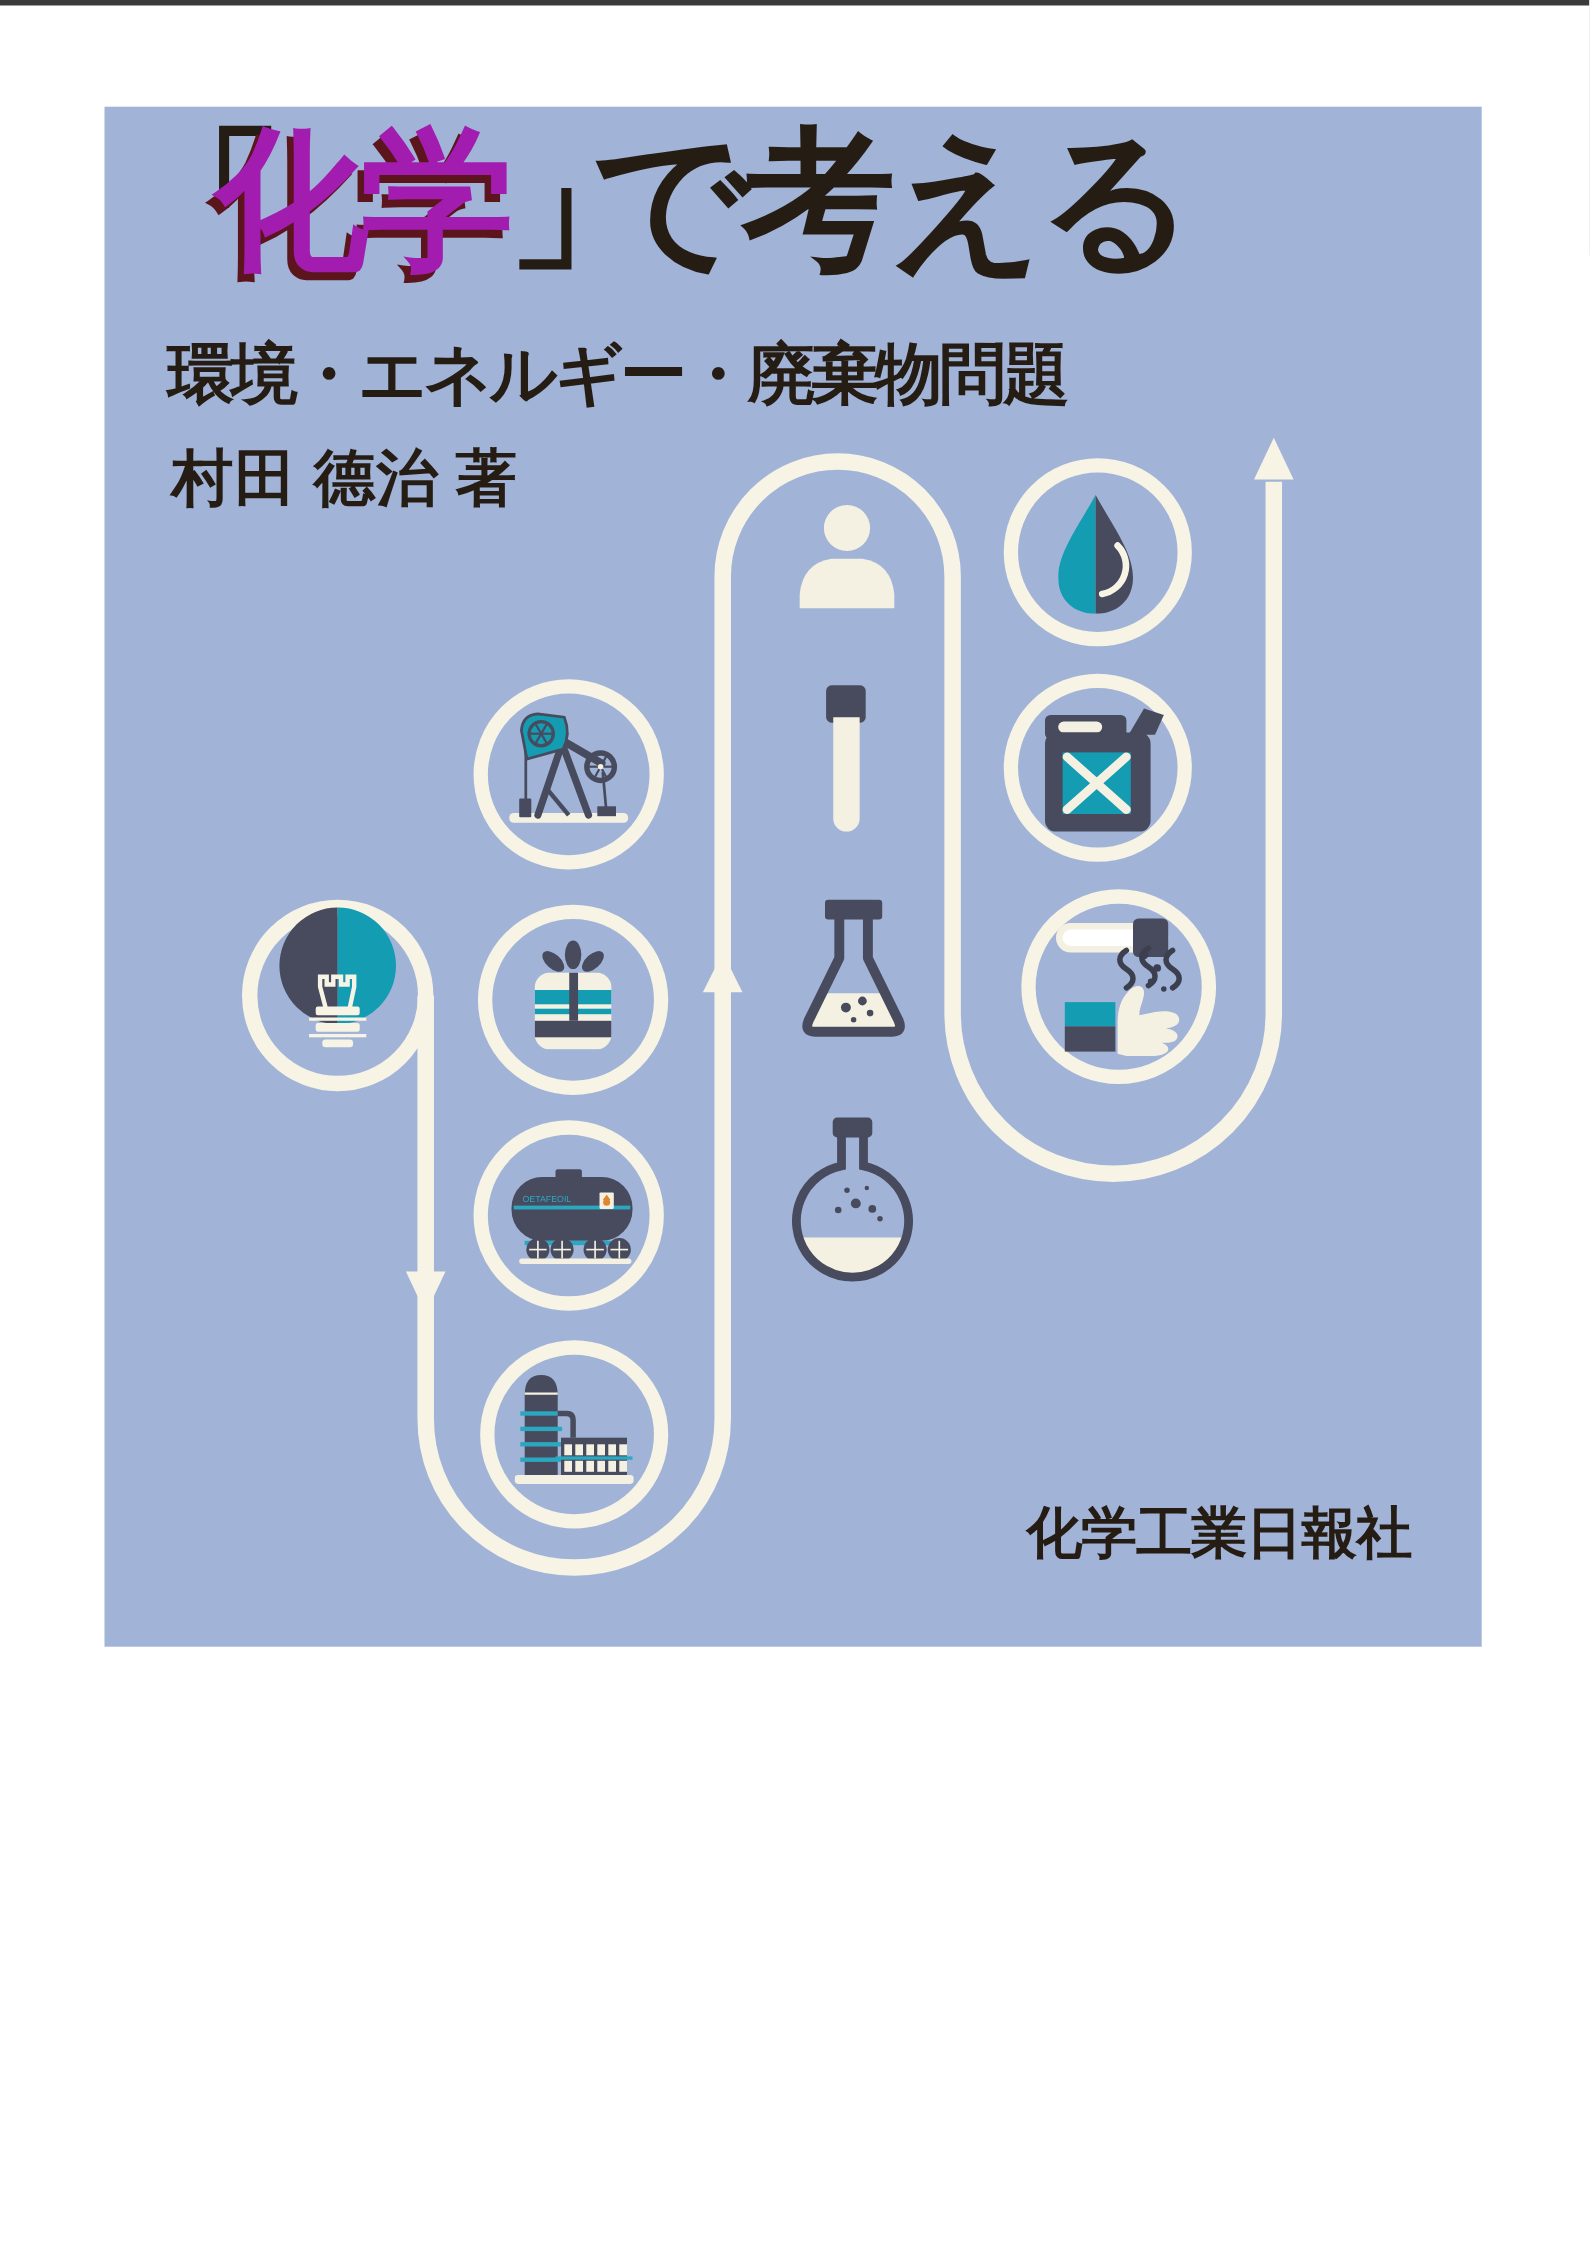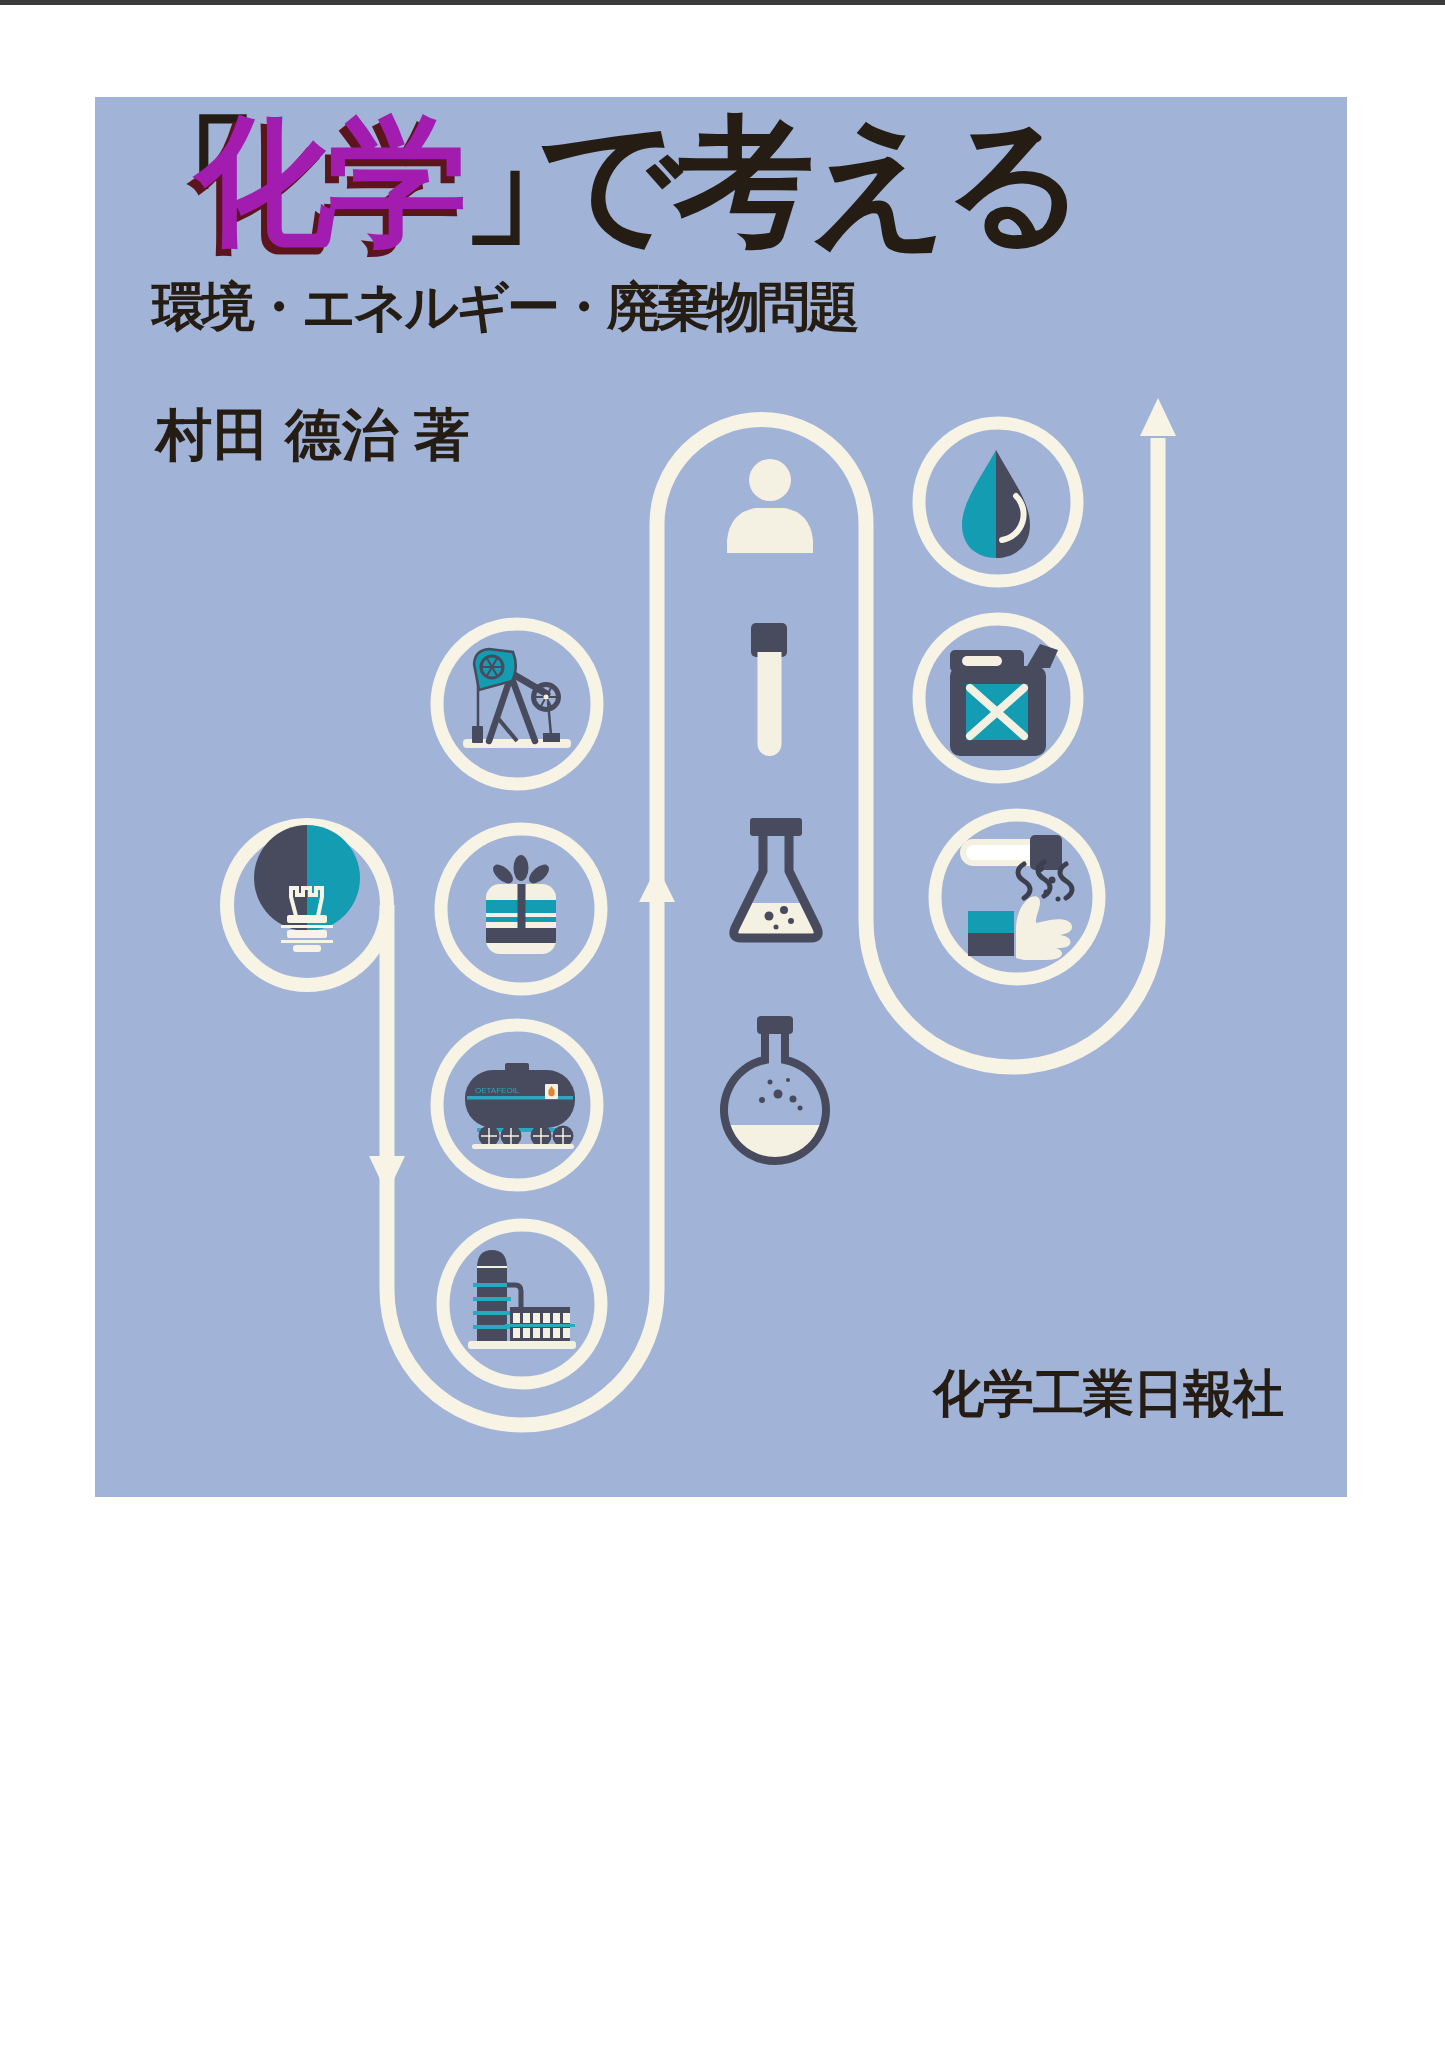--- a/index.html
+++ b/index.html
@@ -4,21 +4,21 @@
 <style>
   html,body{margin:0;padding:0;background:#ffffff;}
   .page{position:relative;width:1445px;height:2047px;background:#ffffff;overflow:hidden;
         font-family:"Liberation Sans", sans-serif;}
   .top-rule{position:absolute;left:0;top:0;width:1445px;height:5px;background:#3b3b3b;}
   .cover{position:absolute;left:95px;top:97px;width:1252px;height:1400px;background:#a1b4d7;}
   .title{position:absolute;left:118px;top:108px;font-size:140px;line-height:1.05;
          font-weight:900;color:#251c14;letter-spacing:-7px;white-space:nowrap;}
   .tbr{display:inline-block;width:0.55em;overflow:visible;font-weight:700;}
   .thl{color:#a21caf;text-shadow:-6px 7px 0 #5c151c;}
-  .subtitle{position:absolute;left:152px;top:272px;font-size:53px;font-weight:700;
+  .subtitle{position:absolute;left:152px;top:300px;font-size:61px;font-weight:700;
             color:#251c14;letter-spacing:-3px;white-space:nowrap;}
   .author{position:absolute;left:156px;top:398px;font-size:56px;font-weight:700;
           color:#251c14;letter-spacing:1px;white-space:nowrap;font-family:Liberation Serif, serif;}
   .publisher{position:absolute;left:933px;top:1328px;font-size:51px;font-weight:700;
              color:#251c14;letter-spacing:-1px;white-space:nowrap;margin-top:32px;}
   svg.flow{position:absolute;left:0;top:0;width:1445px;height:2047px;}
 </style>
 </head>
 <body>
 

